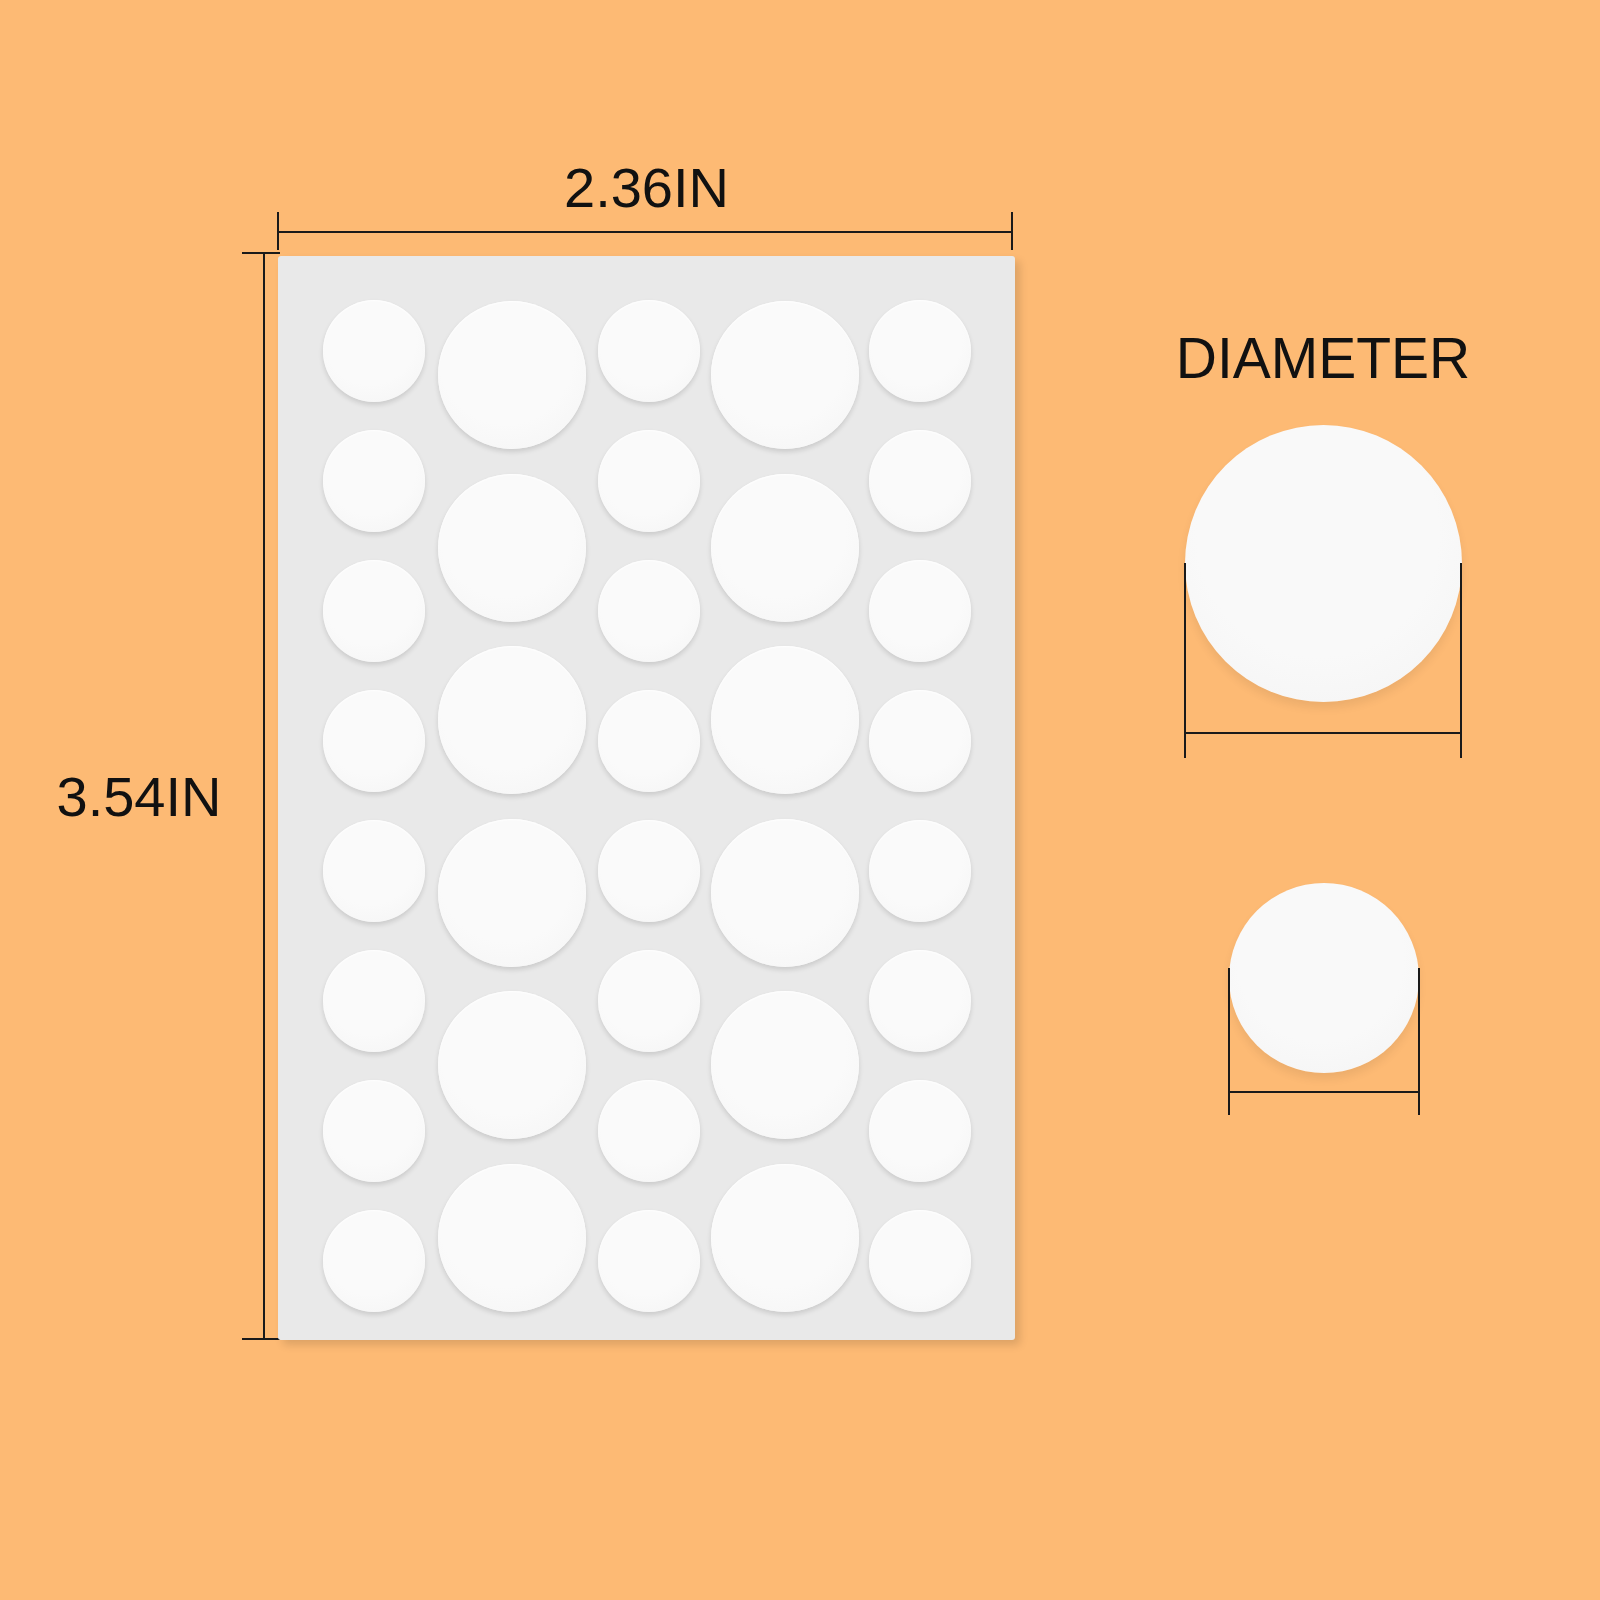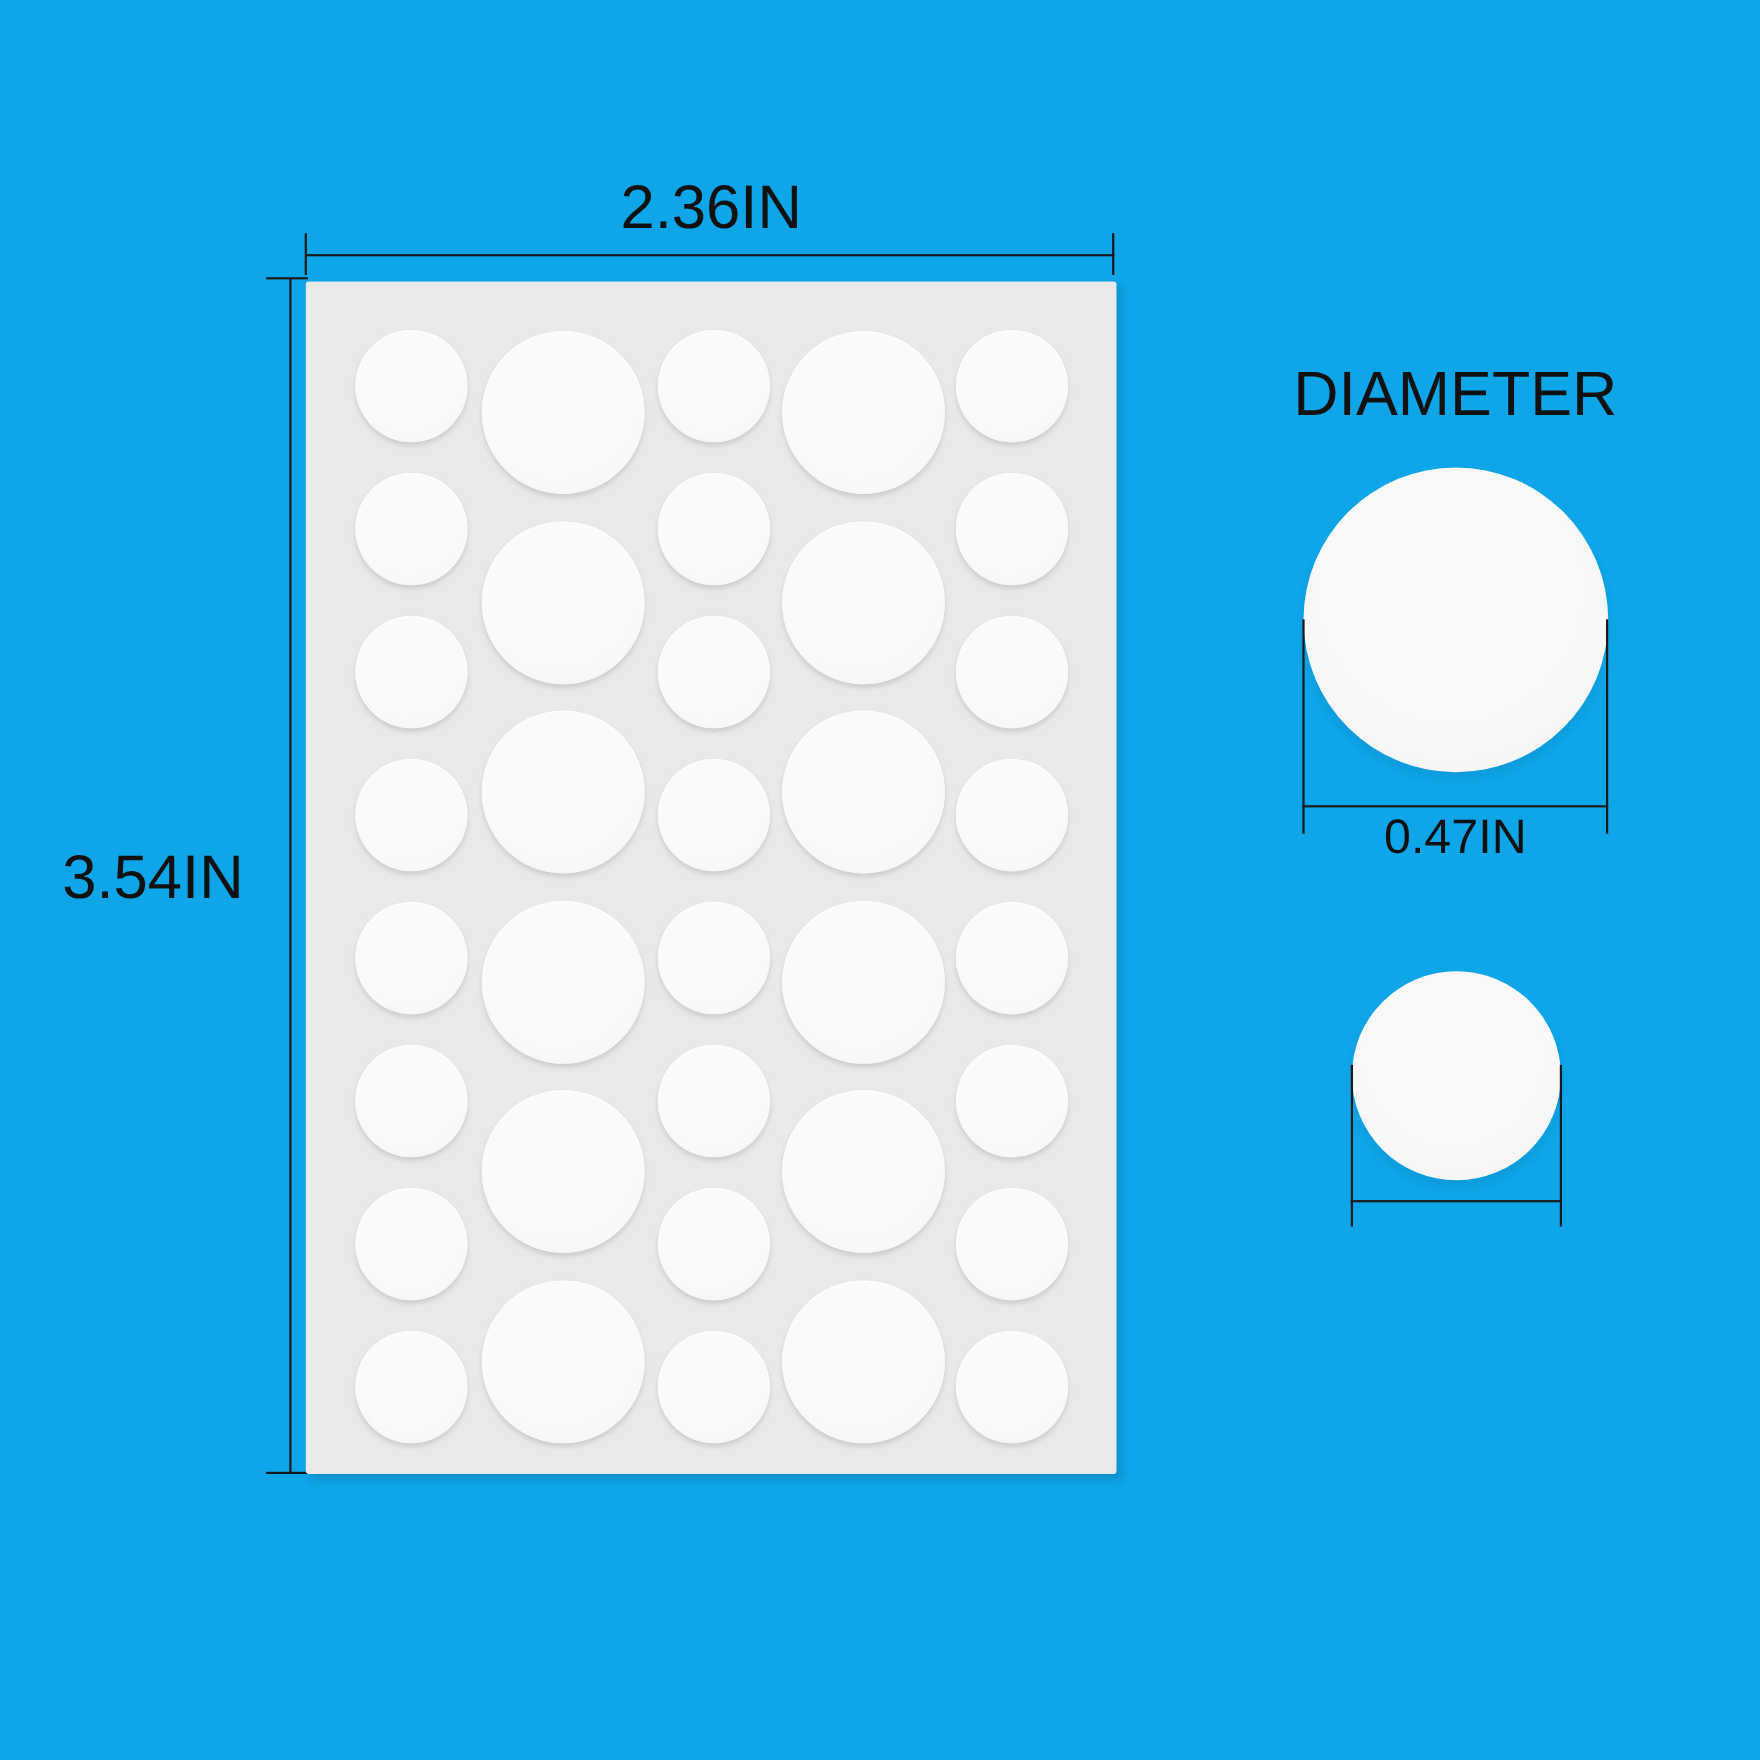--- a/index.html
+++ b/index.html
@@ -1,20 +1,20 @@
 <!DOCTYPE html>
 <html><head>
 <meta charset="utf-8">
 <style>
   html, body { margin: 0; padding: 0; background: #ffffff; }
   #canvas {
     position: relative;
     width: 1600px;
     height: 1600px;
-    background: #0ea5e9;
+    background: #fdba74;
     overflow: hidden;
     font-family: "Liberation Sans", sans-serif;
   }
 
   
   .hline, .vline { position: absolute; background: #1a1a1a; }
   .hline { height: 2px; }
   .vline { width: 2px; }
 
   
@@ -109,20 +109,19 @@
       <div class="dot" style="left: 433px; top: 735px; width: 148px; height: 148px;"></div>
       <div class="dot" style="left: 433px; top: 908px; width: 148px; height: 148px;"></div>
     </div>
 
   <div class="dim-label lbl-title center" style="left:1123px; top:330px; width:400px;text-align:center;">DIAMETER</div>
 
   <div class="demo-circle" id="demo-large"></div>
   <div class="vline" style="left:1184px; top:563px; height:195px;"></div>
   <div class="vline" style="left:1460px; top:563px; height:195px;"></div>
   <div class="hline" style="left:1184px; top:732px; width:278px;"></div>
-  <div class="dim-label lbl-small center" style="left:1173px; top:739px; width:300px;">0.47IN</div>
 
   <div class="demo-circle" id="demo-small"></div>
   <div class="vline" style="left:1228px; top:968px; height:147px;"></div>
   <div class="vline" style="left:1418px; top:968px; height:147px;"></div>
   <div class="hline" style="left:1228px; top:1091px; width:192px;"></div>
 
 </div>
 
 </body></html>

